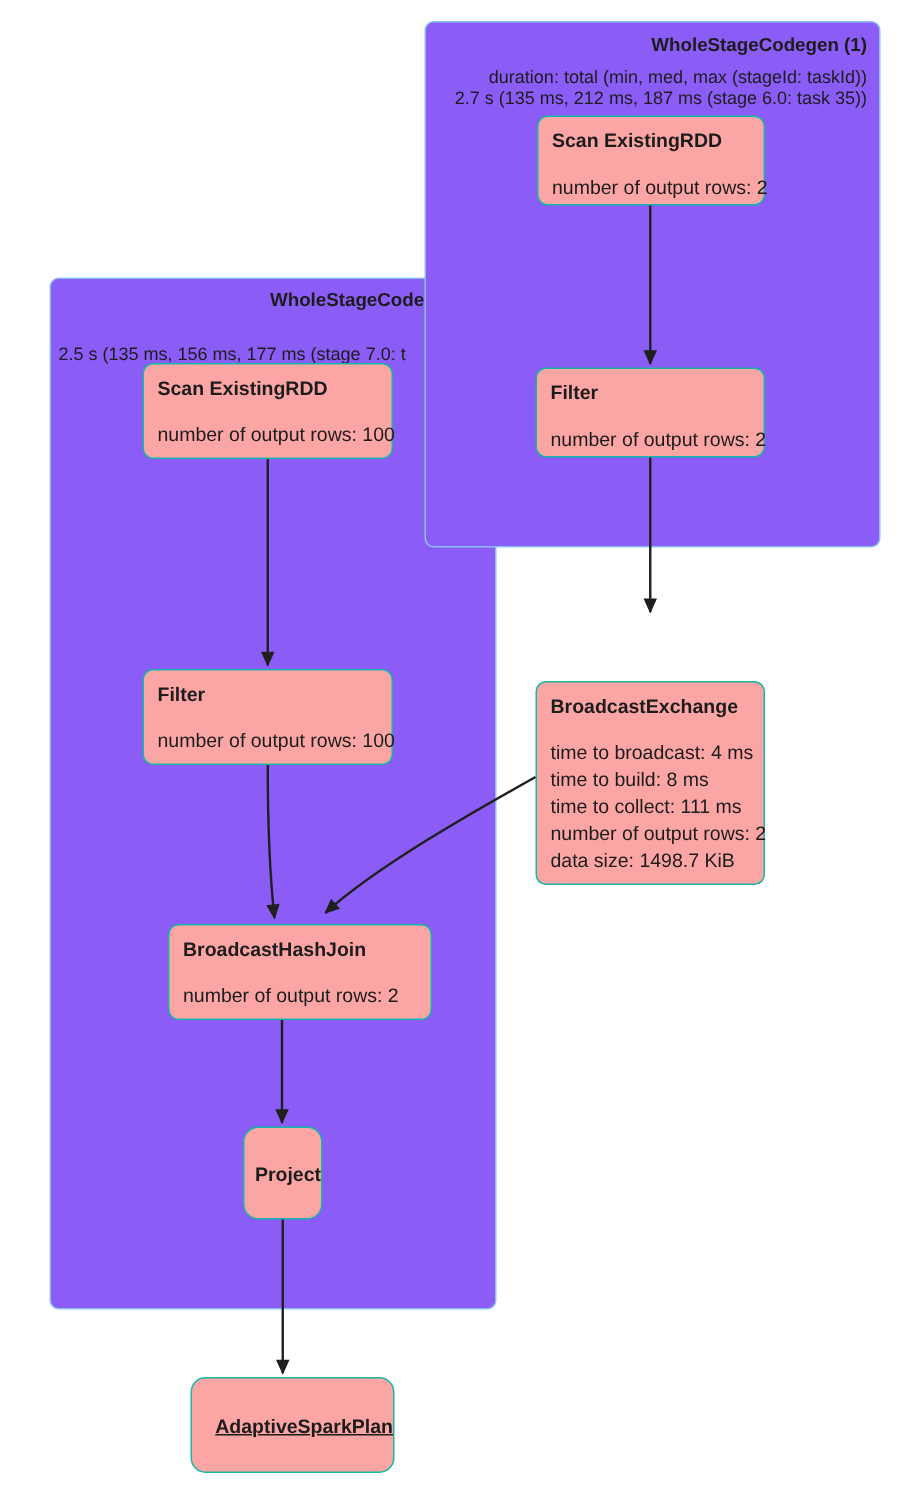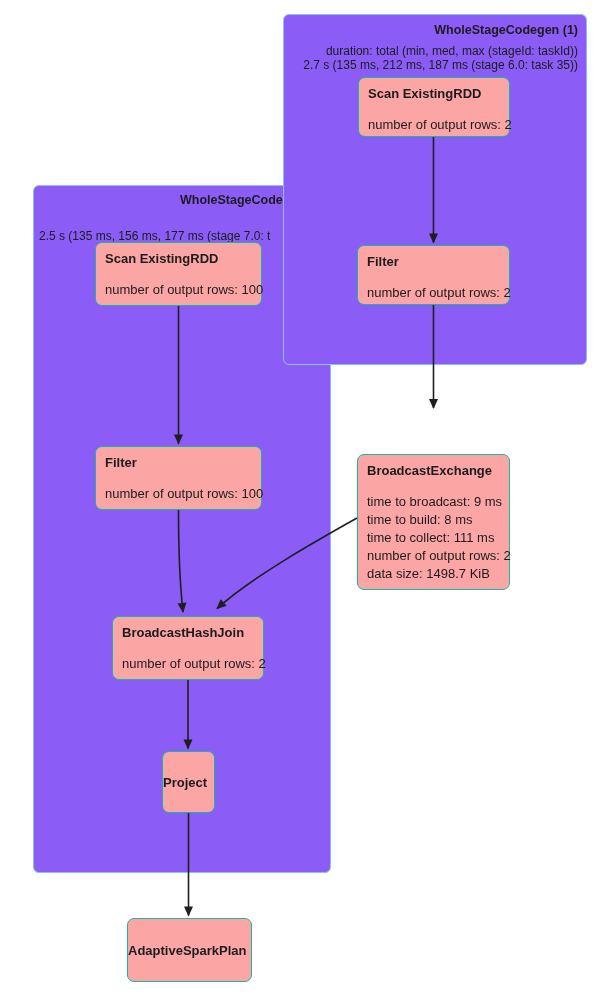--- a/index.html
+++ b/index.html
@@ -61,29 +61,30 @@
   }
   .node-title { font-weight: bold; line-height: 17px; white-space: nowrap; }
   .node-gap   { height: 14px; }
   .metric     { line-height: 18px; white-space: nowrap; }
 
   .n-scan-r   { left: 358px; top: 77px;  width: 152px; height: 60px; }
   .n-filter-r { left: 357px; top: 245px; width: 153px; height: 60px; }
   .n-bx       { left: 357px; top: 434px; width: 153px; height: 136px; margin-top: 20px; }
   .n-scan-l   { left: 95px;  top: 242px; width: 167px; height: 64px; }
   .n-filter-l { left: 95px;  top: 446px; width: 167px; height: 64px; }
-  .n-bhj      { left: 112px; top: 616px; width: 152px; height: 64px; }
+  .n-bhj      { left: 112px; top: 616px; width: 176px; height: 64px; }
   .n-project  { left: 162px; top: 751px; width: 53px;  height: 62px; }
-  .n-asp      { left: 127px; top: 918px; width: 125px; height: 64px; }
+  .n-asp      { left: 127px; top: 918px; width: 136px; height: 64px; text-decoration: underline; }
 
   .node.centered {
     display: flex;
     align-items: center;
-    justify-content: flex-start;
+    justify-content: flex-end;
     padding: 0;
+    border-radius: 10px;
   }
 
   
   #edge-layer {
     position: absolute;
     left: 0; top: 0;
     width: 614px; height: 997px;
     z-index: 5;
     pointer-events: none;
   }
@@ -119,21 +120,21 @@
 
   <div class="node n-filter-r">
     <div class="node-title">Filter</div>
     <div class="node-gap"></div>
     <div class="metric">number of output rows: 2</div>
   </div>
 
   <div class="node n-bx">
     <div class="node-title">BroadcastExchange</div>
     <div class="node-gap"></div>
-    <div class="metric">time to broadcast: 9 ms</div>
+    <div class="metric">time to broadcast: 4 ms</div>
     <div class="metric">time to build: 8 ms</div>
     <div class="metric">time to collect: 111 ms</div>
     <div class="metric">number of output rows: 2</div>
     <div class="metric">data size: 1498.7 KiB</div>
   </div>
 
   <div class="node n-scan-l">
     <div class="node-title">Scan ExistingRDD</div>
     <div class="node-gap"></div>
     <div class="metric">number of output rows: 100</div>

